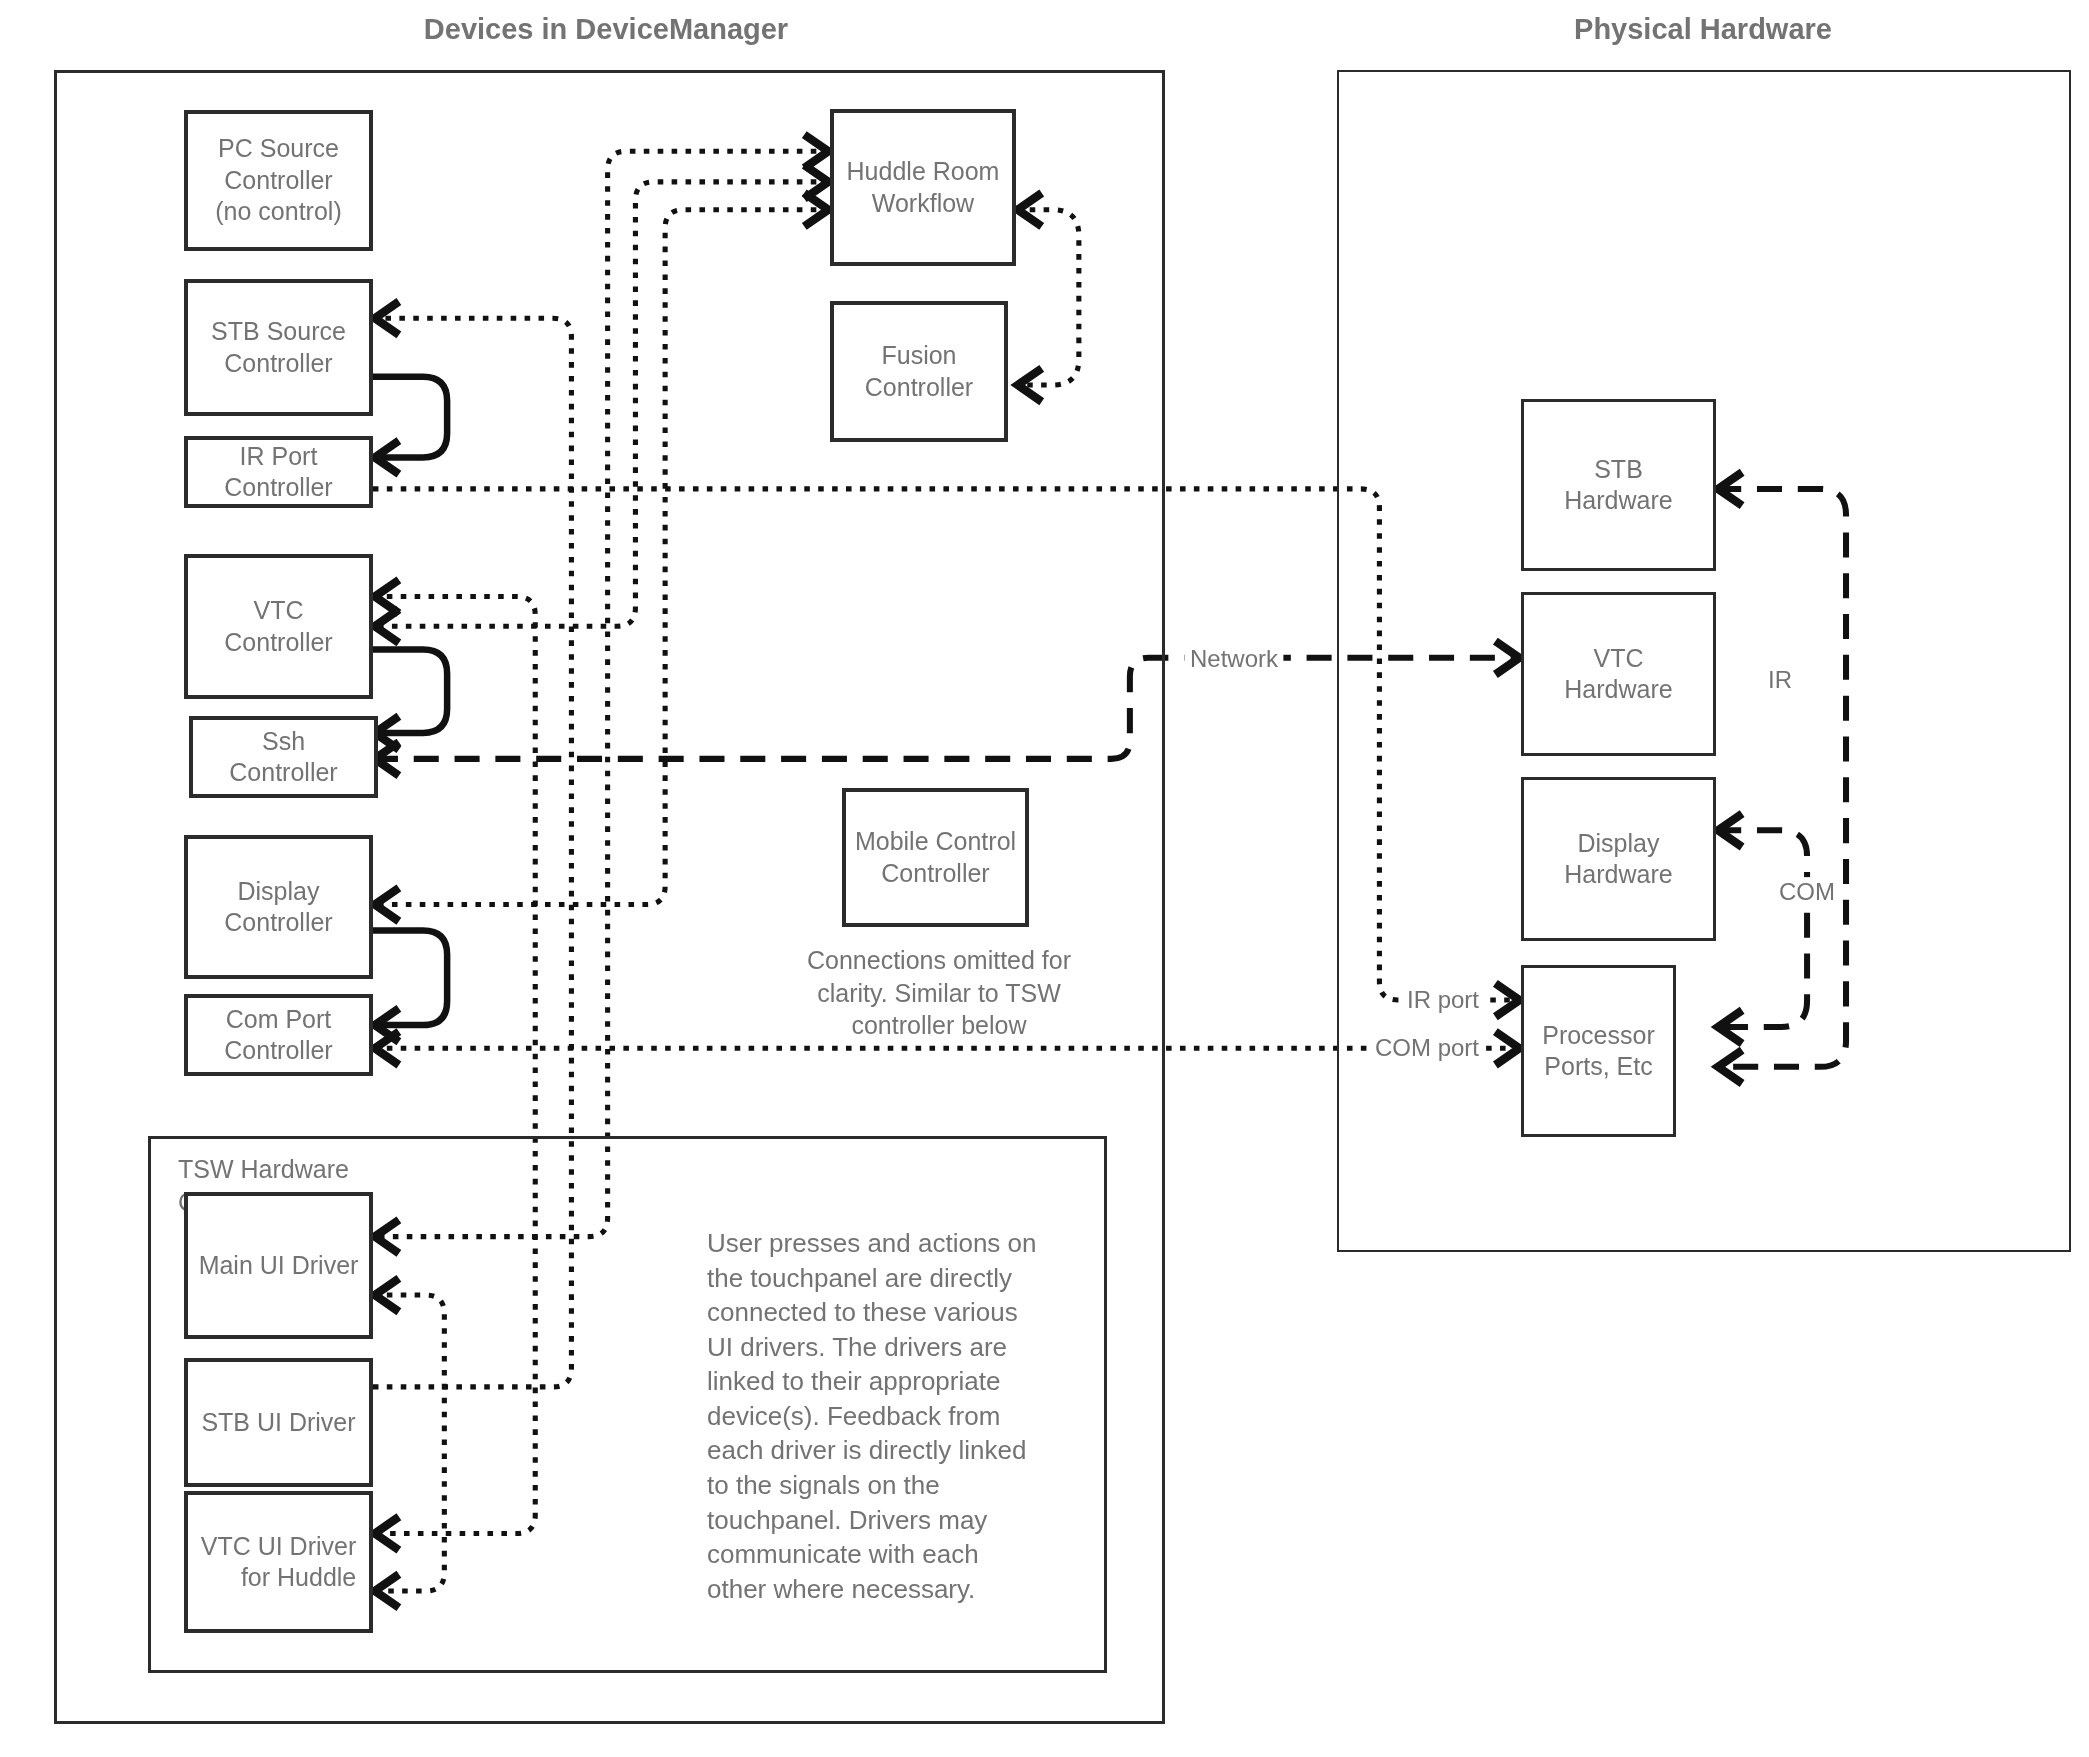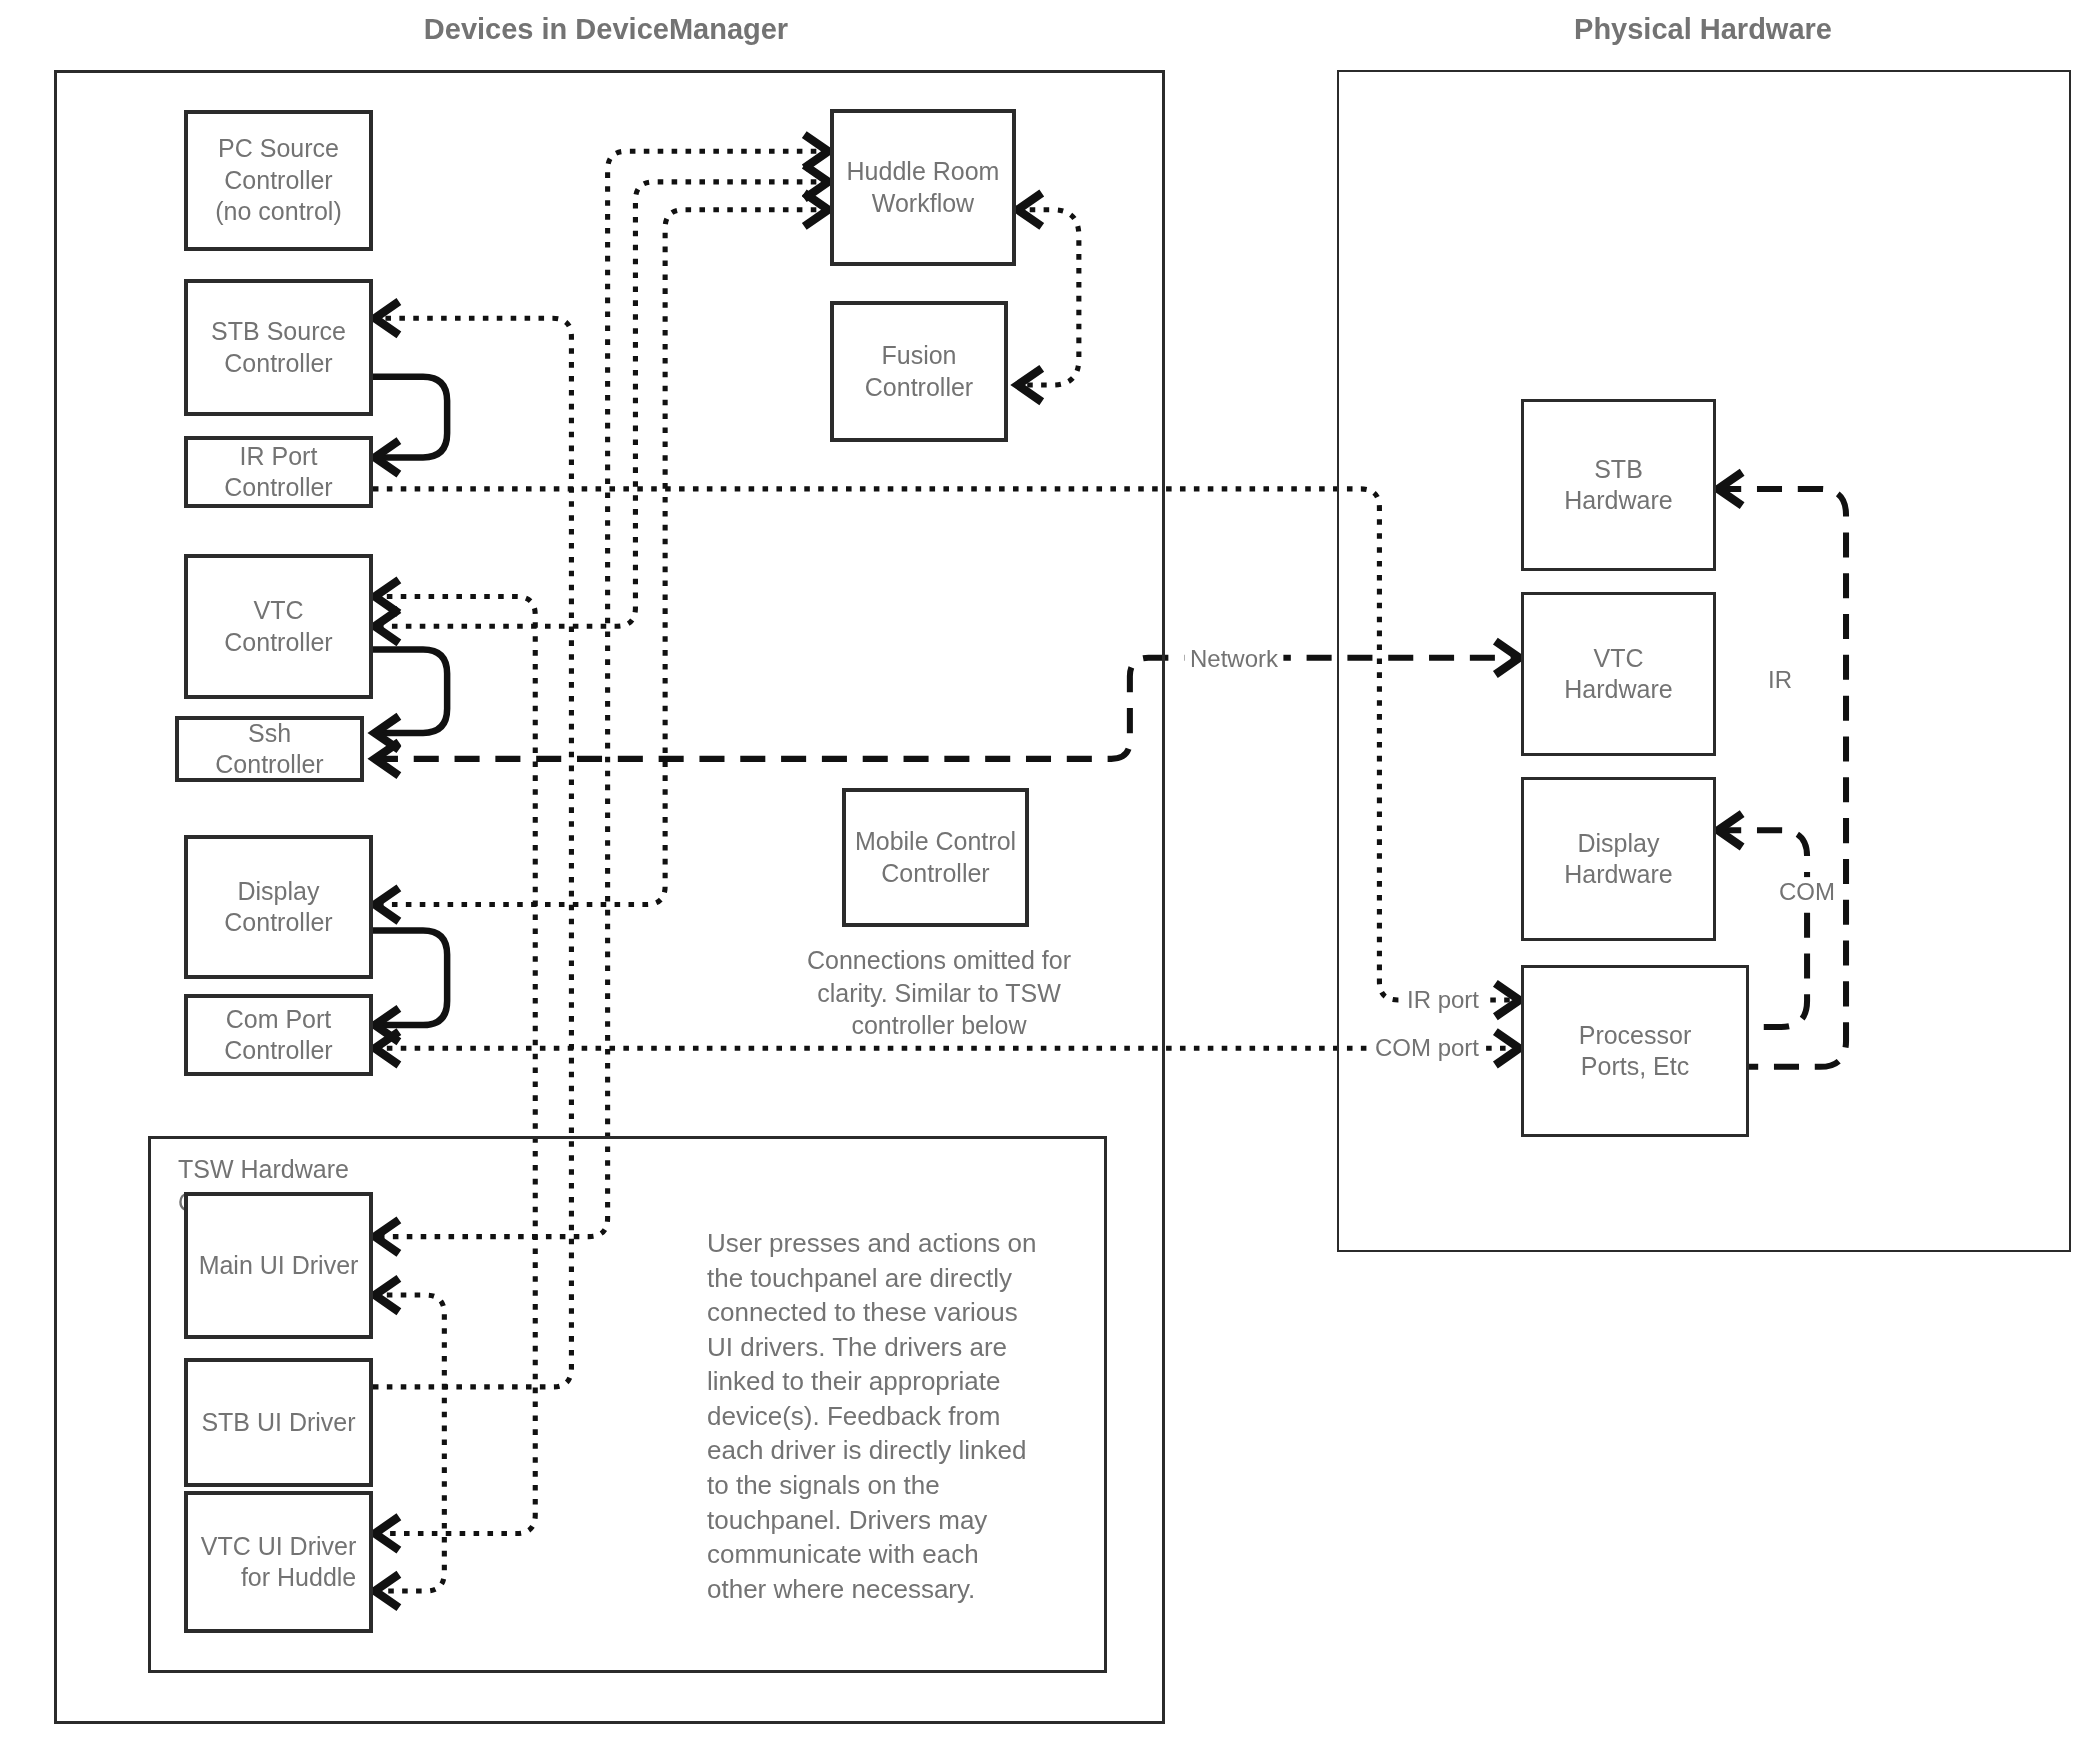--- a/index.html
+++ b/index.html
@@ -170,21 +170,21 @@
 
   <div class="box" style="left:184px;top:110px;width:189px;height:141px;">PC Source
 Controller
 (no control)</div>
   <div class="box" style="left:184px;top:279px;width:189px;height:137px;">STB Source
 Controller</div>
   <div class="box" style="left:184px;top:436px;width:189px;height:72px;">IR Port
 Controller</div>
   <div class="box" style="left:184px;top:554px;width:189px;height:145px;">VTC
 Controller</div>
-  <div class="box" style="left:175px;top:716px;width:189px;height:66px;text-align:center;">Ssh
+  <div class="box" style="left:189px;top:716px;width:189px;height:82px;text-align:center;">Ssh
 Controller</div>
   <div class="box" style="left:184px;top:835px;width:189px;height:144px;">Display
 Controller</div>
   <div class="box" style="left:184px;top:994px;width:189px;height:82px;">Com Port
 Controller</div>
 
   <div class="box" style="left:830px;top:109px;width:186px;height:157px;">Huddle Room
 Workflow</div>
   <div class="box" style="left:830px;top:301px;width:178px;height:141px;">Fusion
 Controller</div>
@@ -210,21 +210,21 @@
 touchpanel. Drivers may
 communicate with each
 other where necessary.</div>
 
   <div class="box hw" style="left:1521px;top:399px;width:195px;height:172px;">STB
 Hardware</div>
   <div class="box hw" style="left:1521px;top:592px;width:195px;height:164px;">VTC
 Hardware</div>
   <div class="box hw" style="left:1521px;top:777px;width:195px;height:164px;">Display
 Hardware</div>
-  <div class="box hw" style="left:1521px;top:965px;width:228px;height:172px;">Processor
+  <div class="box hw" style="left:1521px;top:965px;width:155px;height:172px;">Processor
 Ports, Etc</div>
 
   <div class="edge-label" style="left:1234px;top:659px;">Network</div>
   <div class="edge-label" style="left:1780px;top:680px;">IR</div>
   <div class="edge-label" style="left:1807px;top:892px;">COM</div>
   <div class="edge-label" style="left:1443px;top:1000px;">IR port</div>
   <div class="edge-label" style="left:1427px;top:1048px;">COM port</div>
 
 </div>
 

